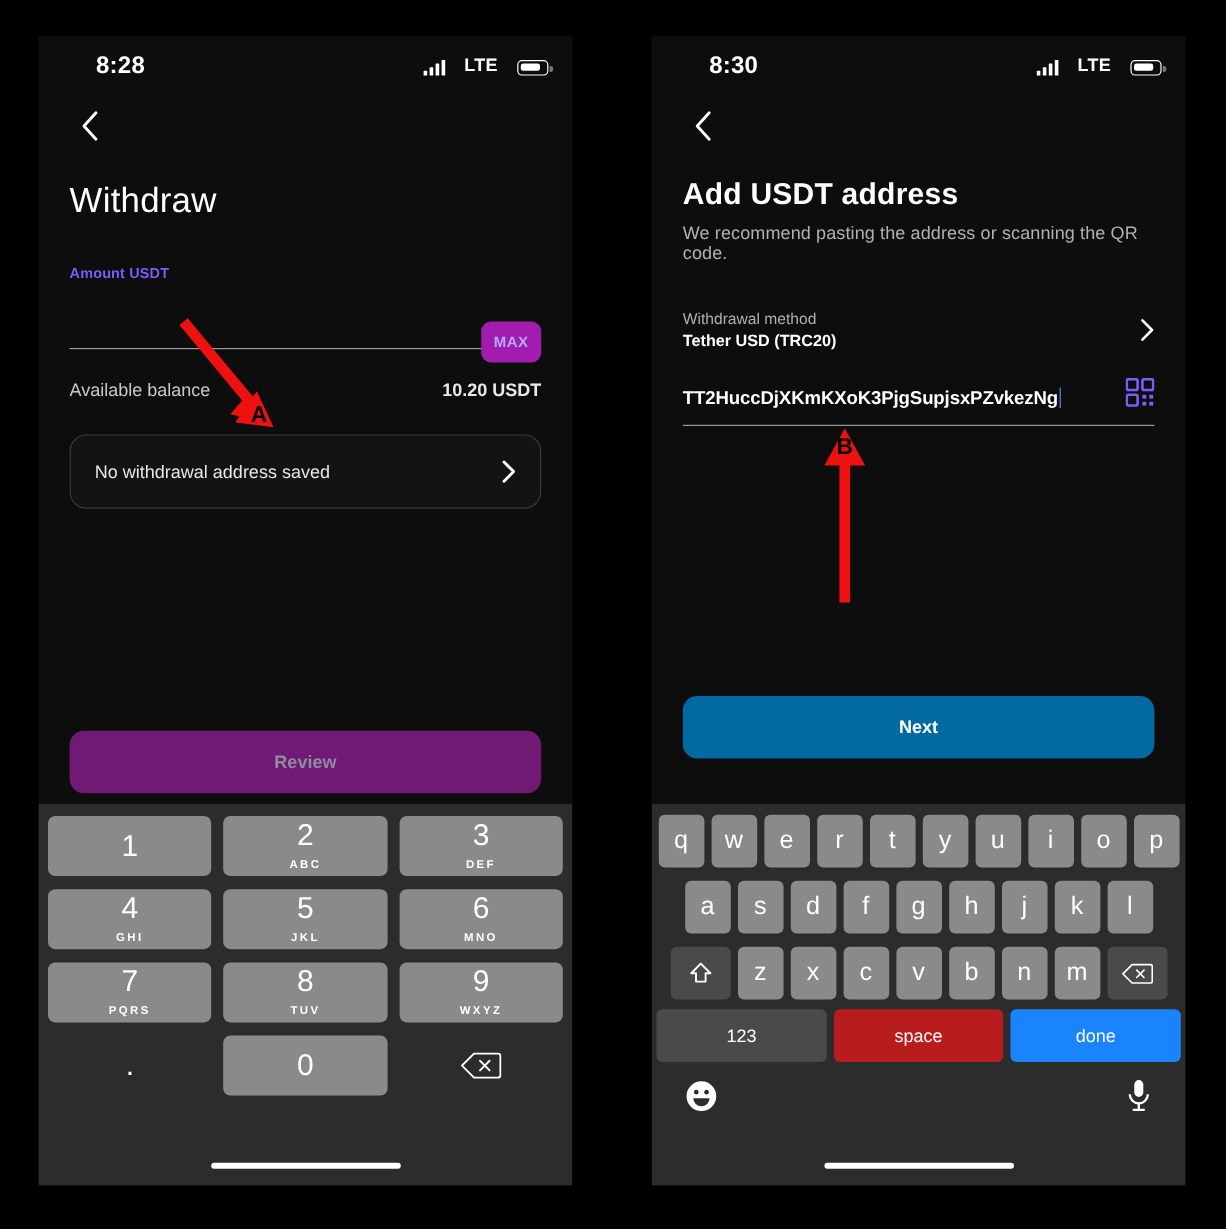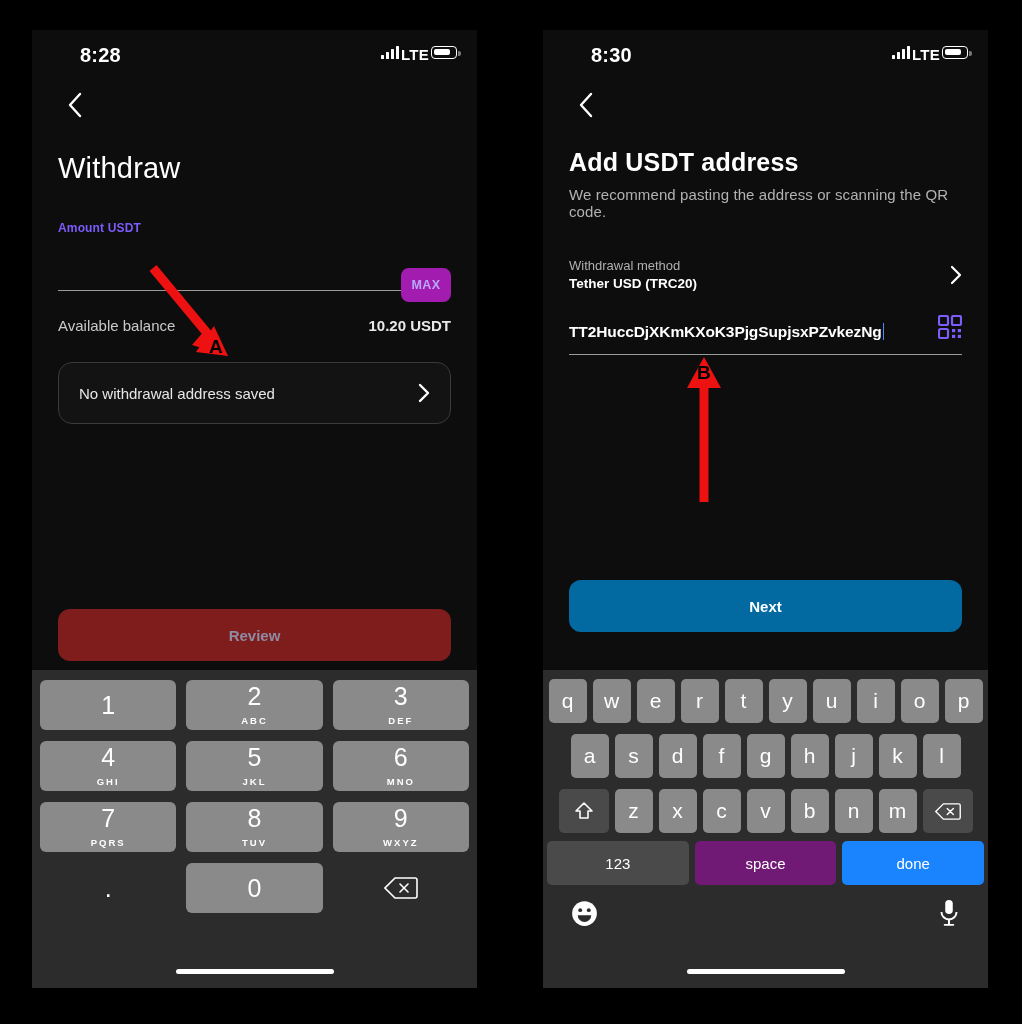--- a/index.html
+++ b/index.html
@@ -11,21 +11,21 @@
   .phone { position:absolute; top:30px; width:445px; height:958px;
            background:#0d0d0d; overflow:hidden; }
   .phone.left  { left:32px; }
   .phone.right { left:543px; }
 
   
   .statusbar { position:relative; height:52px; }
   .sb-time { position:absolute; left:48px; top:14px; color:#fff;
              font-size:20px; font-weight:bold; letter-spacing:.2px; }
   .sb-right { position:absolute; right:20px; top:16px; display:flex;
-              align-items:flex-start; gap:2px; }
+              align-items:flex-end; gap:16px; }
   .bars { display:flex; align-items:flex-end; gap:2px; height:13px; }
   .bars i { display:block; width:3px; background:#fff; border-radius:.5px; }
   .bars i:nth-child(1){height:4px;} .bars i:nth-child(2){height:7px;}
   .bars i:nth-child(3){height:10px;} .bars i:nth-child(4){height:13px;}
   .lte { color:#fff; font-size:15px; font-weight:bold; letter-spacing:.3px; }
   .batt { position:relative; width:26px; height:13px; border:1.6px solid #fff;
           border-radius:4px; }
   .batt::after { content:""; position:absolute; right:-4.5px; top:3.5px;
           width:2.5px; height:5px; background:#777; border-radius:0 2px 2px 0; }
   .batt b { position:absolute; left:1.6px; top:1.6px; height:6.2px;
@@ -60,21 +60,21 @@
   .addr-card { margin-top:28px; height:62px; border:1px solid #3a3a3a;
                border-radius:14px; background:#131313; display:flex;
                align-items:center; justify-content:space-between;
                padding:0 20px; }
   .addr-card span { color:#e7e7e7; font-size:15px; }
 
   
   .cta { position:absolute; left:26px; right:26px; height:52px;
          border-radius:12px; display:flex; align-items:center;
          justify-content:center; font-size:15px; font-weight:bold; }
-  .cta.review { top:579px; background:#7f1d1d; color:#8e8ba3; }
+  .cta.review { top:579px; background:#701a75; color:#8e8ba3; }
   .cta.next   { top:550px; background:#0369a1; color:#fff; }
 
   
   .wm-row { margin-top:38px; display:flex; justify-content:space-between;
             align-items:center; }
   .wm-lab { color:#b0b0b0; font-size:13px; }
   .wm-val { color:#fff; font-size:13.5px; font-weight:bold; margin-top:3px; }
 
   
   .wa-block { margin-top:30px; }
@@ -104,21 +104,21 @@
   .krow.r1 { padding-top:9px; }
   .krow.r2 { margin-top:11px; }
   .krow.r3 { margin-top:11px; }
   .krow.r4 { margin-top:8px; }
   .key { height:44px; flex:1; max-width:38px; background:#8a8a8a;
          border-radius:5px; color:#fff; font-size:21px; font-weight:300;
          display:flex; align-items:center; justify-content:center; }
   .key.wide { max-width:50px; background:#4a4a4a; }
   .key.k123 { max-width:none; width:96px; background:#4a4a4a;
               font-size:15px; border-radius:5px; }
-  .key.space { max-width:none; flex:1; background:#701a75; font-size:15px; }
+  .key.space { max-width:none; flex:1; background:#b91c1c; font-size:15px; }
   .key.done { max-width:none; width:104px; background:#1a84ff; font-size:15px; }
   .kbfoot { display:flex; justify-content:space-between; align-items:center;
             padding:14px 28px 0 28px; }
 
   
   .home { position:absolute; bottom:14px; left:50%; transform:translateX(-50%);
           width:158px; height:5px; background:#fff; border-radius:3px; }
 
   
   .anno { position:absolute; inset:0; pointer-events:none; }

